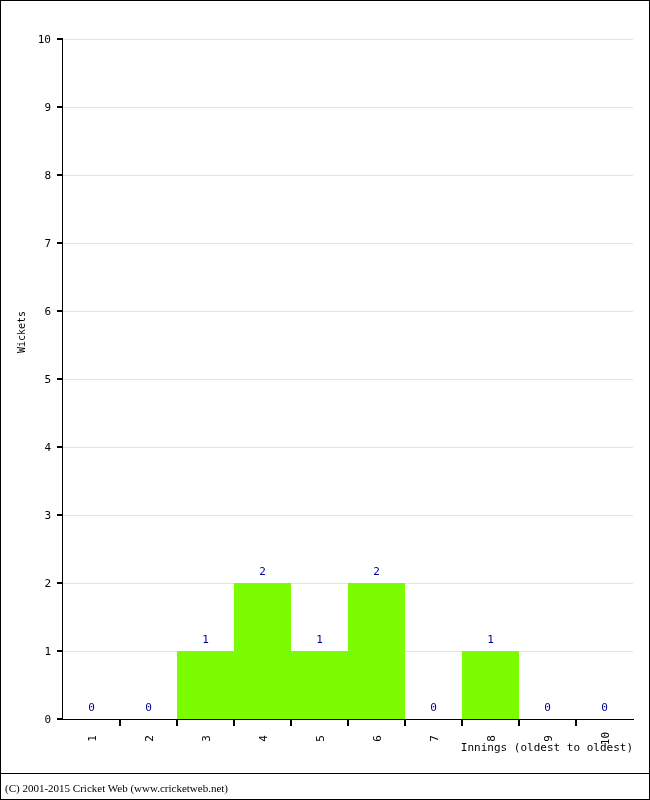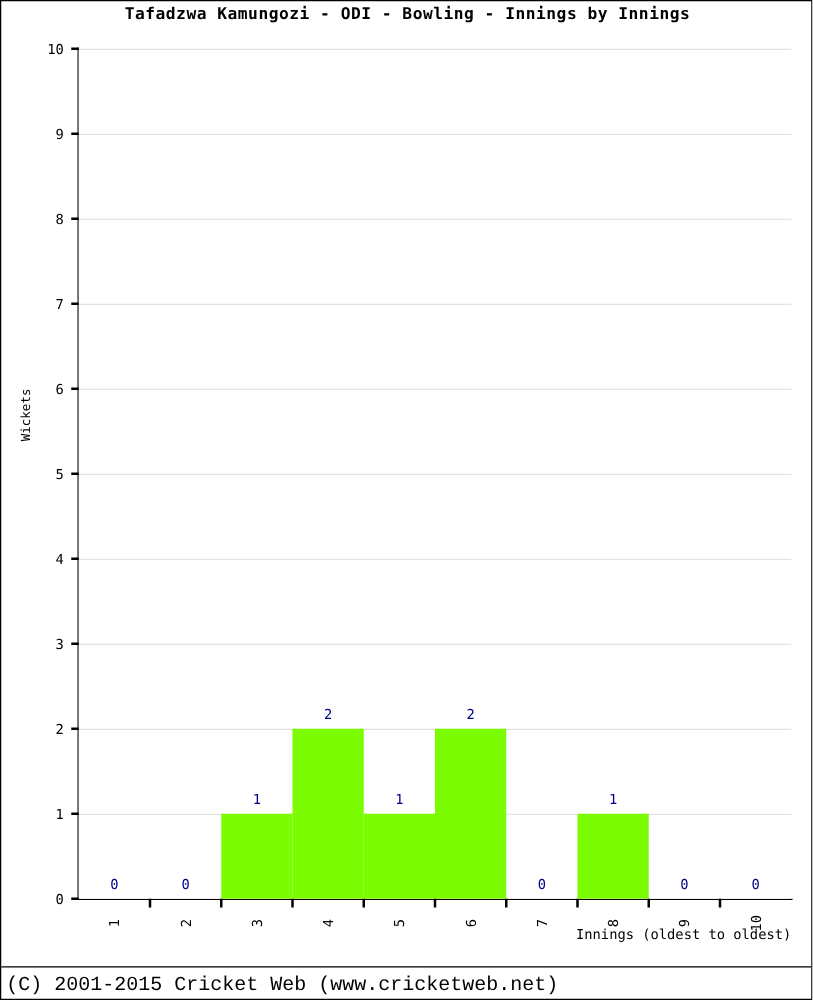--- a/index.html
+++ b/index.html
@@ -152,32 +152,31 @@
     left: 0;
     top: 772px;
     width: 648px;
     height: 1px;
     background: #000000;
   }
   #copyright {
     position: absolute;
     left: 4px;
     top: 781px;
-    font-size: 16px;
+    font-size: 11px;
     line-height: 12px;
-    font-family: Liberation Mono, monospace;
+    font-family: Liberation Serif, serif;
     white-space: nowrap;
   }
 </style>
 </head>
 <body>
 
 <div id="page">
 
-  <div id="chart-title">Tafadzwa Kamungozi - ODI - Bowling - Innings by Innings</div>
 
   <div id="y-axis-title">Wickets</div>
 
   <div id="y-axis-line"></div>
   <div id="x-axis-line"></div>
 
   <div id="plot-area">
     <div id="gridlines">
         <div class="gridline" style="top: 612px; background: rgb(227, 227, 227);"></div>
         <div class="gridline" style="top: 544px; background: rgb(227, 227, 227);"></div>

